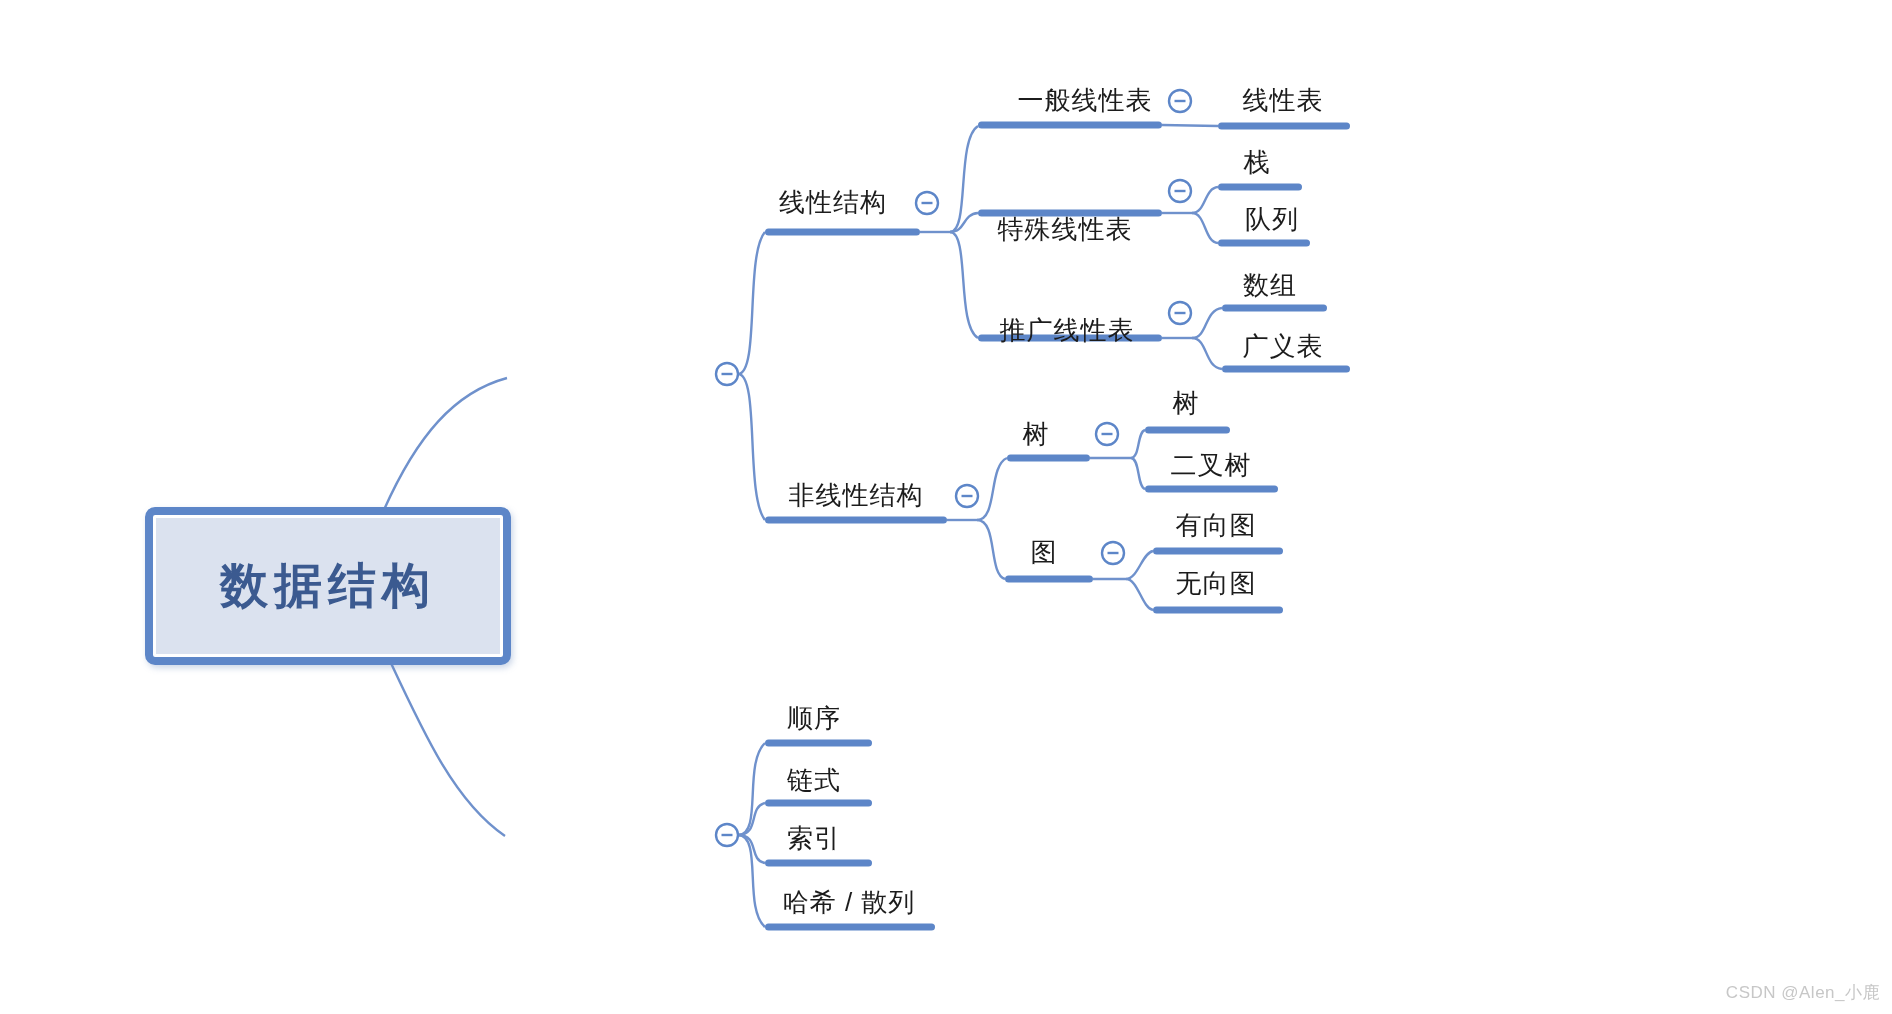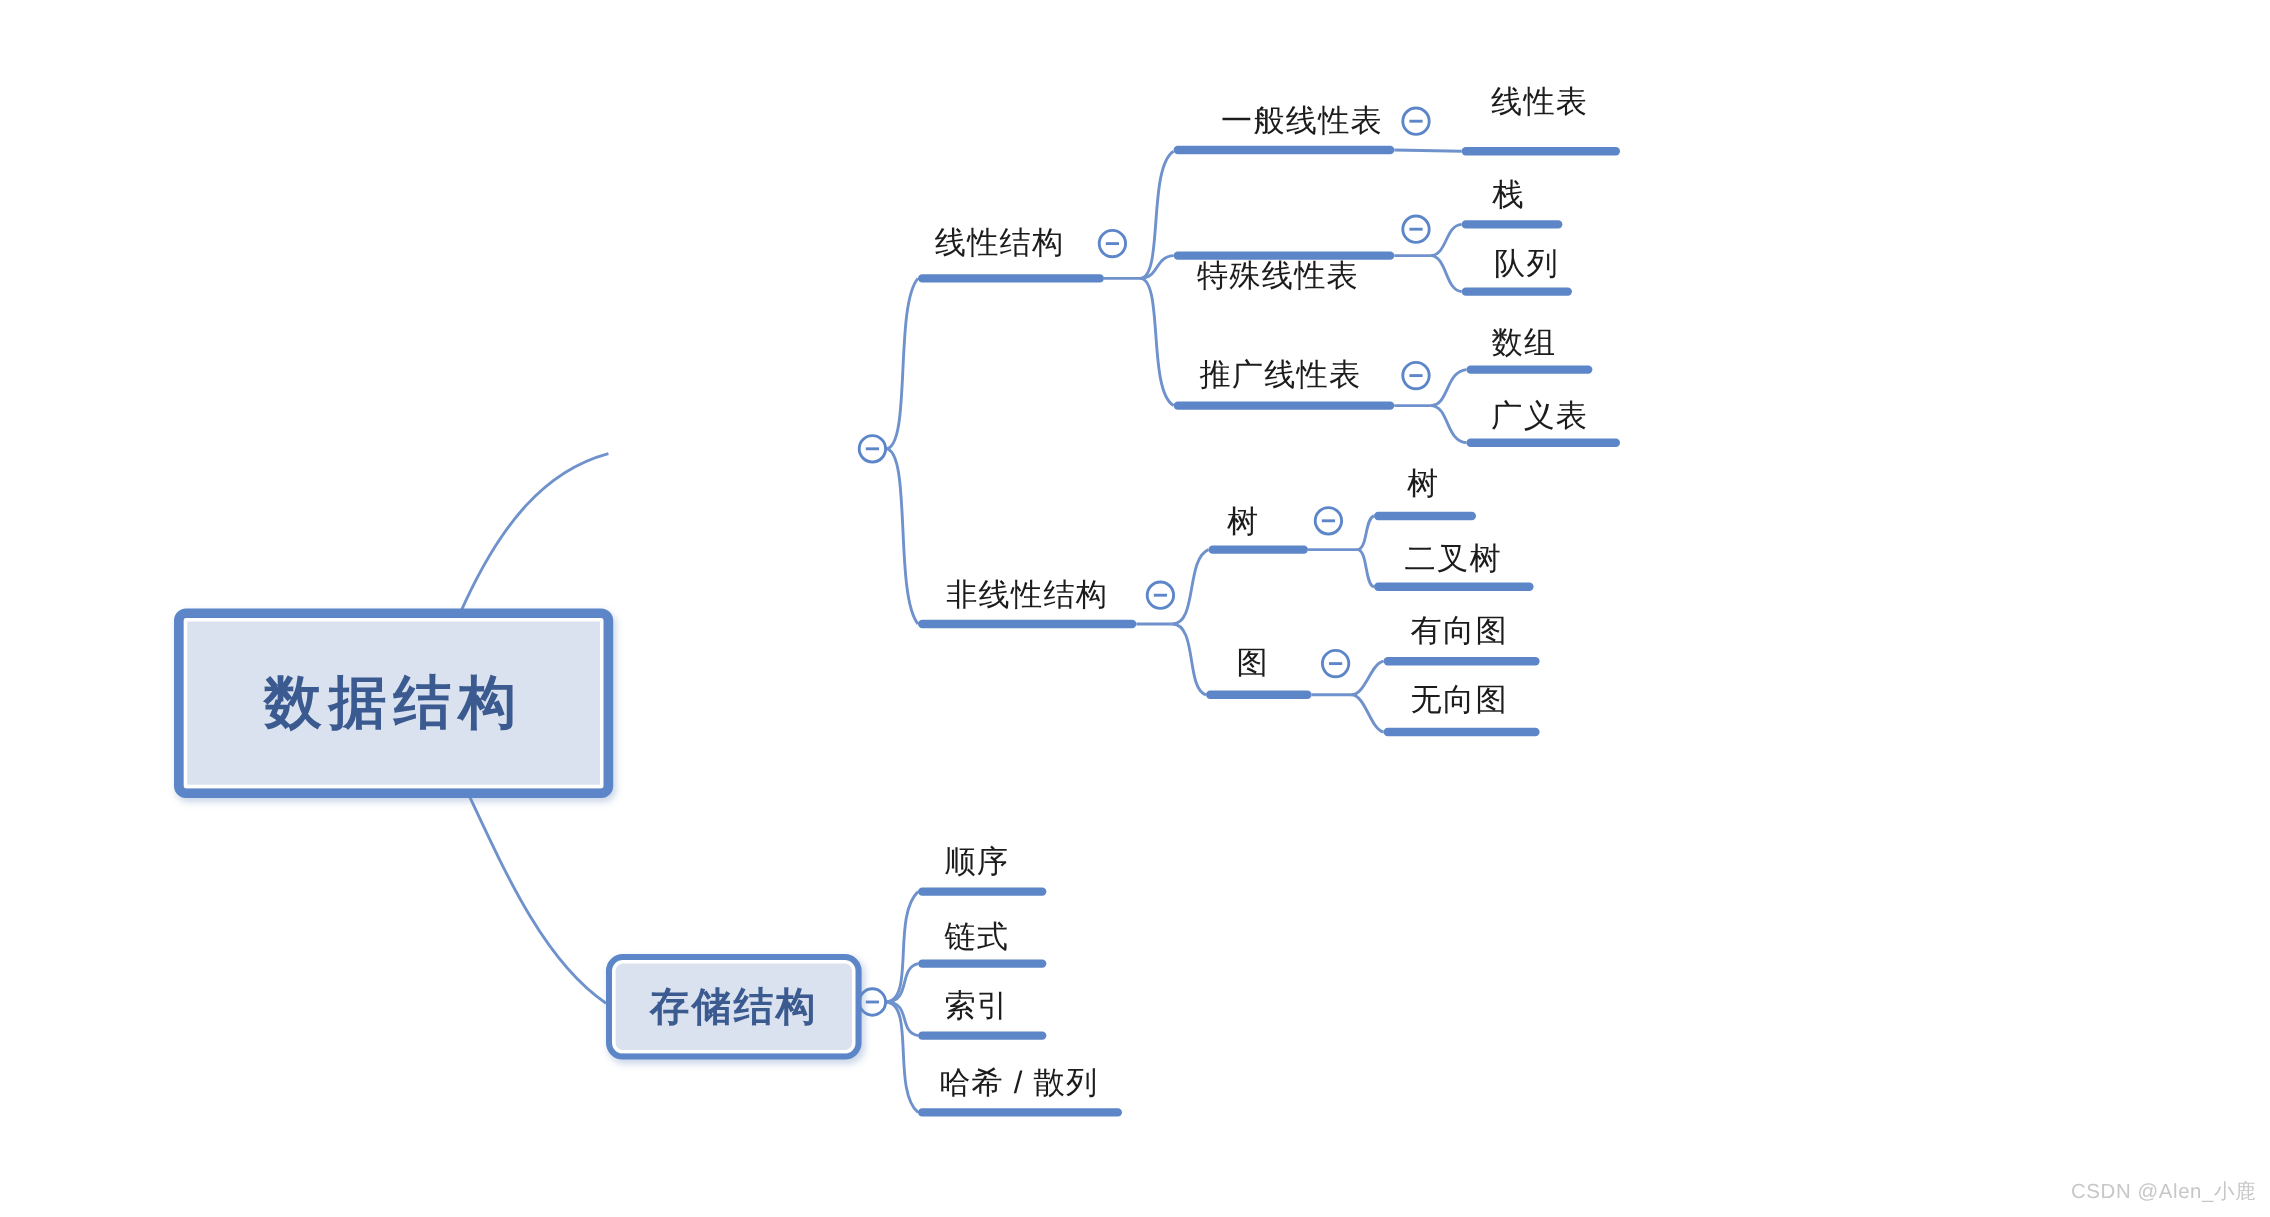--- a/index.html
+++ b/index.html
@@ -156,32 +156,29 @@
           <line x1="1107.5" y1="553" x2="1118.5" y2="553"></line>
       </g>
     </g>
   </svg>
 
   <div class="nodebox rootbox" style="left:145px;top:507px;width:350px;height:142px;">
     <span>数据结构</span>
   </div>
 
 
-  <div class="nodebox branchbox" style="left:505px;top:795px;width:203px;height:78px;">
-    <span>存储结构</span>
-  </div>
 
   <div class="label" style="left:833px;top:202px;">线性结构</div>
   <div class="label" style="left:856px;top:495px;">非线性结构</div>
 
   <div class="label" style="left:1085px;top:100px;">一般线性表</div>
   <div class="label" style="left:1065px;top:190px;margin-top:39px;">特殊线性表</div>
-  <div class="label" style="left:1067px;top:312px;">推广线性表</div>
+  <div class="label" style="left:1067px;top:330px;">推广线性表</div>
 
-  <div class="label" style="left:1283px;top:84px;">线性表</div>
+  <div class="label" style="left:1283px;top:100px;">线性表</div>
   <div class="label" style="left:1257px;top:162px;">栈</div>
   <div class="label" style="left:1272px;top:219px;">队列</div>
   <div class="label" style="left:1270px;top:285px;">数组</div>
   <div class="label" style="left:1283px;top:346px;">广义表</div>
 
   <div class="label" style="left:1036px;top:434px;">树</div>
   <div class="label" style="left:1186px;top:403px;">树</div>
   <div class="label" style="left:1211px;top:465px;">二叉树</div>
 
   <div class="label" style="left:1044px;top:552px;">图</div>

